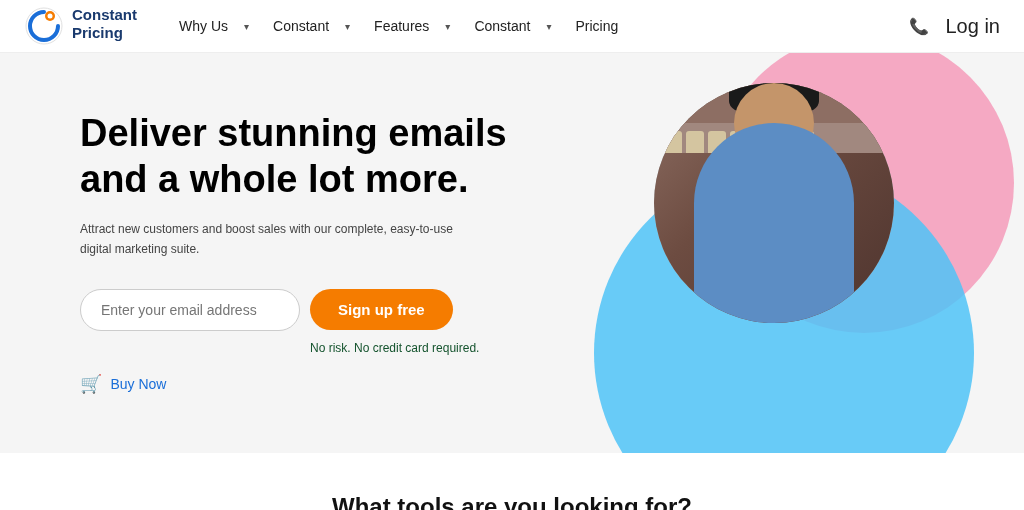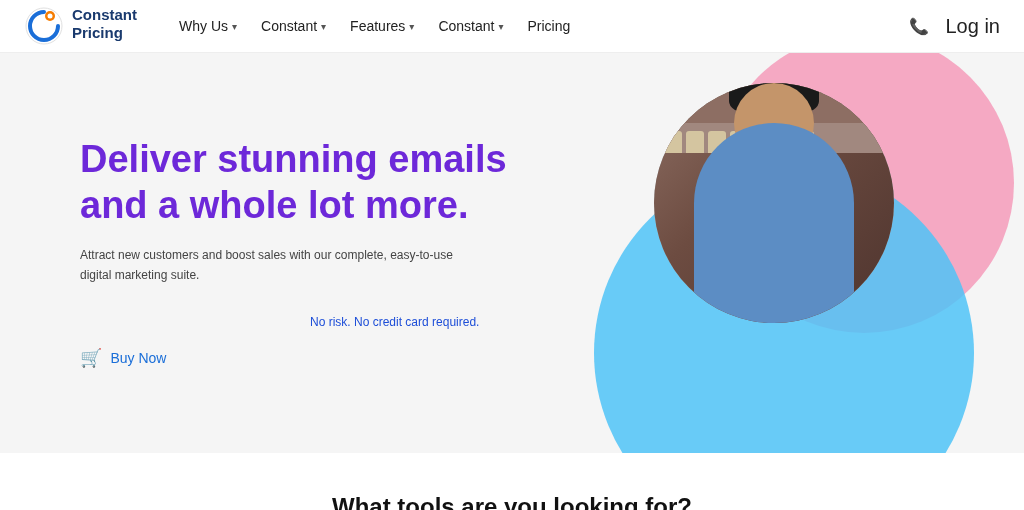--- a/index.html
+++ b/index.html
@@ -33,21 +33,21 @@
     }
     .nav-links {
       display: flex;
       align-items: center;
       gap: 4px;
       flex: 1;
     }
     .nav-item {
       display: flex;
       align-items: center;
-      gap: 4px;
+      gap: 16px;
       padding: 6px 10px;
       font-size: 14px;
       color: #222;
       cursor: pointer;
       white-space: nowrap;
     }
     .chevron {
       font-size: 10px;
       color: #555;
     }
@@ -88,21 +88,21 @@
       overflow: hidden;
     }
     .hero-left {
       max-width: 480px;
       z-index: 2;
       flex-shrink: 0;
     }
     .hero-title {
       font-size: 38px;
       font-weight: 800;
-      color: #6d28d9;
+      color: #000000;
       line-height: 1.2;
       margin-bottom: 18px;
     }
     .hero-subtitle {
       font-size: 12px;
       color: #444;
       line-height: 1.6;
       margin-bottom: 30px;
       max-width: 380px;
     }
@@ -128,21 +128,21 @@
       border: none;
       border-radius: 28px;
       padding: 12px 28px;
       font-size: 15px;
       font-weight: 700;
       cursor: pointer;
       white-space: nowrap;
     }
     .no-risk-text {
       font-size: 12px;
-      color: #1d4ed8;
+      color: #14532d;
       margin-left: 230px;
       margin-bottom: 18px;
     }
     .buy-now-link {
       display: flex;
       align-items: center;
       gap: 8px;
       color: #1a6ed8;
       font-size: 14px;
       cursor: pointer;
@@ -315,20 +315,24 @@
     <span class="phone-icon">📞</span>
     <span class="login-link">Log in</span>
   </div>
 </nav>
 
 <section class="hero">
   <div class="hero-left">
     <h1 class="hero-title">Deliver stunning emails and a whole lot more.</h1>
     <p class="hero-subtitle">Attract new customers and boost sales with our complete, easy-to-use digital marketing suite.</p>
 
+    <div class="signup-form">
+      <input class="email-input" type="email" placeholder="Enter your email address" style="">
+      <button class="signup-btn">Sign up free</button>
+    </div>
 
     <div class="no-risk-text">No risk. No credit card required.</div>
 
     <a class="buy-now-link">
       <span class="cart-icon">🛒</span>
       <span>Buy Now</span>
     </a>
   </div>
 
   <div class="hero-right">

